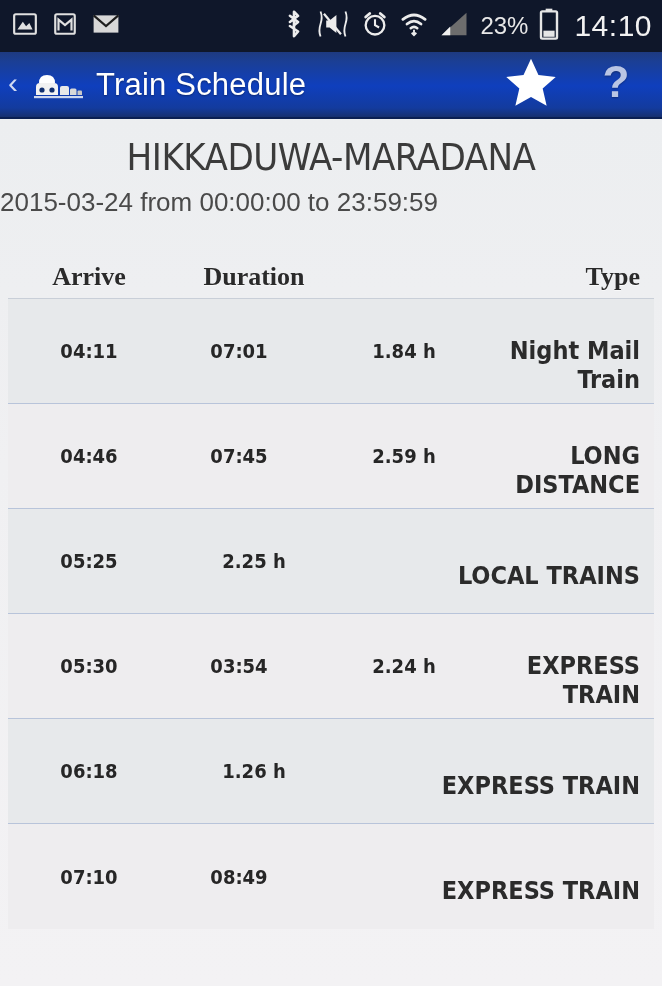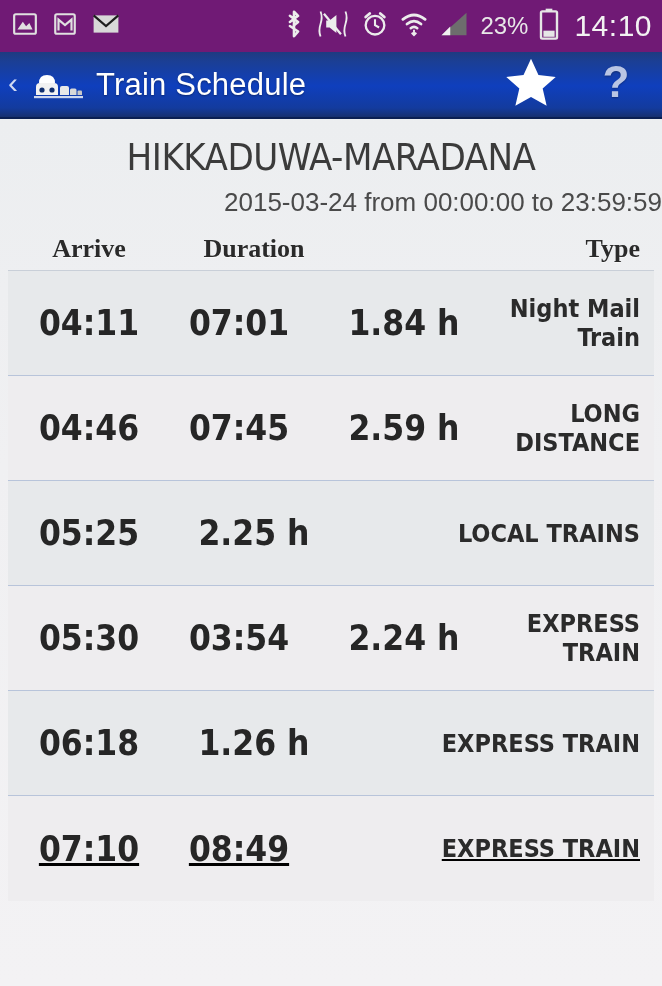--- a/index.html
+++ b/index.html
@@ -8,21 +8,21 @@
     width:662px; height:986px;
     background:#ffffff;
     font-family:"Liberation Sans", sans-serif;
     overflow:hidden;
   }
 
   
   .status-bar{
     position:relative;
     width:662px; height:52px;
-    background:#701a75;
+    background:#0f172a;
     display:flex; align-items:center;
     padding:0 10px 0 12px;
   }
   .status-left{ display:flex; align-items:center; gap:14px; }
   .status-right{ margin-left:auto; display:flex; align-items:center; gap:11px; }
   .sb-ico{ display:block; }
   .sb-battpct{
     color:#e8e8e8; font-size:24px; letter-spacing:0px;
     font-family:"Liberation Sans", sans-serif;
   }
@@ -77,21 +77,21 @@
     text-align:center;
     font-size:38px;
     font-weight:400;
     color:#3b3b3b;
     padding-top:16px;
     letter-spacing:-0.5px;
     white-space:nowrap;
     font-family:"DejaVu Sans Condensed","Liberation Sans", sans-serif;
   }
   .route-range{
-    text-align:right;
+    text-align:left;
     font-size:26px;
     color:#4a4a4a;
     padding-top:8px;
     letter-spacing:0px;
     white-space:nowrap;
   }
 
   
   .table{
     margin-top:16px;
@@ -106,34 +106,34 @@
   .col-head{
     font-family:"Liberation Serif", serif;
     font-weight:700;
     font-size:26px;
     color:#2a2a2a;
     text-shadow:0 1px 0 rgba(255,255,255,0.6);
   }
   .c-depart  { width:150px; text-align:center; }
   .c-arrive  { width:150px; text-align:center; }
   .c-duration{ width:180px; text-align:center; }
-  .c-type    { flex:1;      text-align:right; padding-right:8px; }
+  .c-type    { flex:1;      text-align:right; padding-right:8px;margin-top:28px; }
 
   .row{
     display:flex;
     align-items:center;
     min-height:105px;
     padding:6px 6px;
     border-bottom:1px solid #b8c4da;
   }
   .row.alt-a{ background:#e7e9eb; }
   .row.alt-b{ background:#eeedef; }
 
   .cell{
-    font-size:35px;
+    font-size:20px;
     font-weight:700;
     color:#262626;
     font-family:"DejaVu Sans Condensed","Liberation Sans", sans-serif;
   }
   .cell.type{
     font-size:25px;
     font-weight:700;
     line-height:1.16;
     color:#2b2b2b;
     word-spacing:normal;
@@ -306,20 +306,20 @@
       <div class="cell c-duration">2.24 h</div>
       <div class="cell type c-type">EXPRESS TRAIN</div>
     </div>
 
     <div class="row alt-a">
       <div class="cell c-depart">06:18</div>
       <div class="cell c-duration">1.26 h</div>
       <div class="cell type c-type">EXPRESS TRAIN</div>
     </div>
 
-    <div class="row alt-b" style="border-bottom:none;text-decoration:underline;">
+    <div class="row alt-b" style="border-bottom:none;">
       <div class="cell c-depart">07:10</div>
       <div class="cell c-arrive">08:49</div>
       <div class="cell type c-type">EXPRESS TRAIN</div>
     </div>
 
   </div>
 </div>
 
 </body></html>

